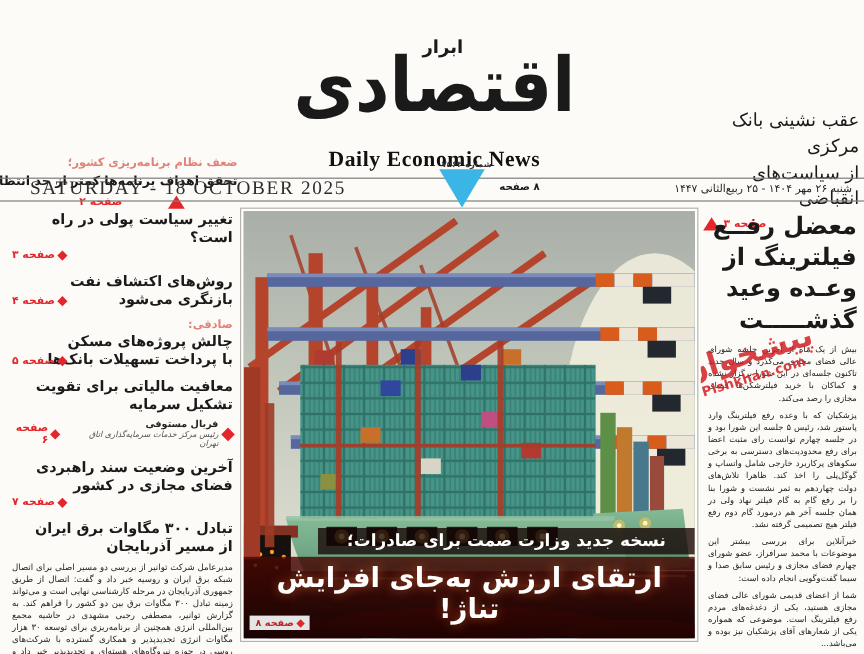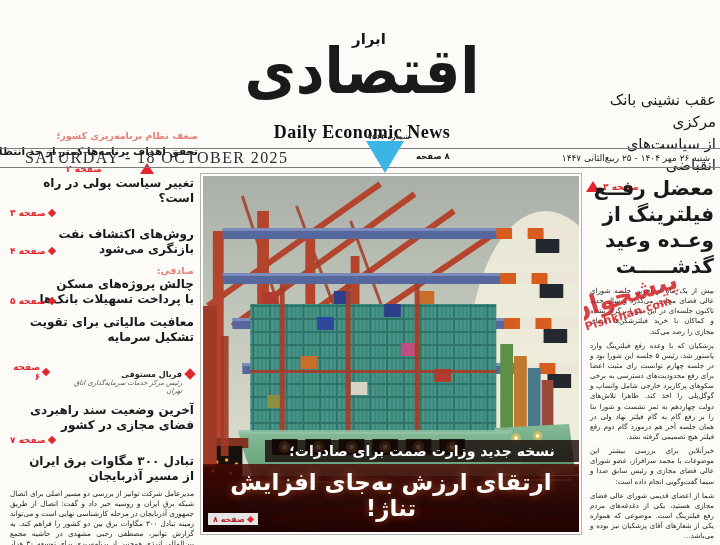--- a/index.html
+++ b/index.html
@@ -45,21 +45,21 @@
 
   
   .left-col{padding:6px 4px 0 10px;direction:rtl;overflow:hidden;}
   .l-item{position:relative;margin-bottom:8px;text-align:right;}
   .l-item .kicker{font-size:9.5px;font-weight:bold;color:#e2837a;margin-bottom:1px;}
   .l-item .hl{font-size:12px;font-weight:bold;line-height:1.25;}
   .l-item .tag-abs{position:absolute;left:0;bottom:1px;}
   .pad-b{padding-bottom:13px;}
   .byline-row{display:flex;direction:ltr;align-items:center;margin-top:4px;gap:24px;}
   .byline-row .tag{margin-right:auto;}
-  .byline{display:flex;direction:ltr;align-items:flex-start;gap:4px;margin-top:21px;}
+  .byline{display:flex;direction:ltr;align-items:center;gap:4px;}
   .byline .diamond{width:8px;height:8px;}
   .byline-text{text-align:right;direction:rtl;}
   .byline-name{font-size:8px;font-weight:bold;color:#222;}
   .byline-title{font-size:6.8px;color:#555;font-style:italic;}
   .l-body{font-size:7.2px;line-height:1.38;text-align:justify;color:#1c1c1c;margin-top:5px;}
 
   
   .photo-frame{margin:3px 2px 0;border:1px solid #b6b3aa;background:#fff;padding:2px;height:356px;}
   .photo{position:relative;width:100%;height:100%;overflow:hidden;background:#9aa09a;}
   .photo svg{position:absolute;inset:0;width:100%;height:100%;}
@@ -355,21 +355,21 @@
       </div>
     </section>
 
     <aside class="right-col">
       <div class="r-hl preline">معضل رفــع
 فیلترینگ از
 وعـده وعید
 گذشـــــت</div>
       <p class="r-body">بیش از یک ماه از آخرین جلسه شورای عالی فضای مجازی می‌گذرد و سال جدید تاکنون جلسه‌ای در این شورا برگزار نشده و کماکان با خرید فیلترشکن‌ها فضای مجازی را رصد می‌کند.</p>
       <p class="r-body">پزشکیان که با وعده رفع فیلترینگ وارد پاستور شد، رئیس ۵ جلسه این شورا بود و در جلسه چهارم توانست رای مثبت اعضا برای رفع محدودیت‌های دسترسی به برخی سکوهای پرکاربرد خارجی شامل واتساپ و گوگل‌پلی را اخذ کند. ظاهرا تلاش‌های دولت چهاردهم به ثمر نشست و شورا بنا را بر رفع گام به گام فیلتر نهاد ولی در همان جلسه آخر هم درمورد گام دوم رفع فیلتر هیچ تصمیمی گرفته نشد.</p>
-      <p class="r-body">خبرآنلاین برای بررسی بیشتر این موضوعات با محمد سرافراز، عضو شورای عالی فضای مجازی و رئیس سابق صدا و سیما گفت‌وگویی انجام داده است:</p>
+      <p class="r-body">خبرآنلاین برای بررسی بیشتر این موضوعات با محمد سرافراز، عضو شورای چهارم فضای مجازی و رئیس سابق صدا و سیما گفت‌وگویی انجام داده است:</p>
       <p class="r-body">شما از اعضای قدیمی شورای عالی فضای مجازی هستید، یکی از دغدغه‌های مردم رفع فیلترینگ است. موضوعی که همواره یکی از شعارهای آقای پزشکیان نیز بوده و می‌باشد...</p>
 
       <div class="watermark">
         <div class="wm-fa">پیشخوان</div>
         <div class="wm-en">Pishkhan.com</div>
       </div>
     </aside>
 
   </div>
 </div>

